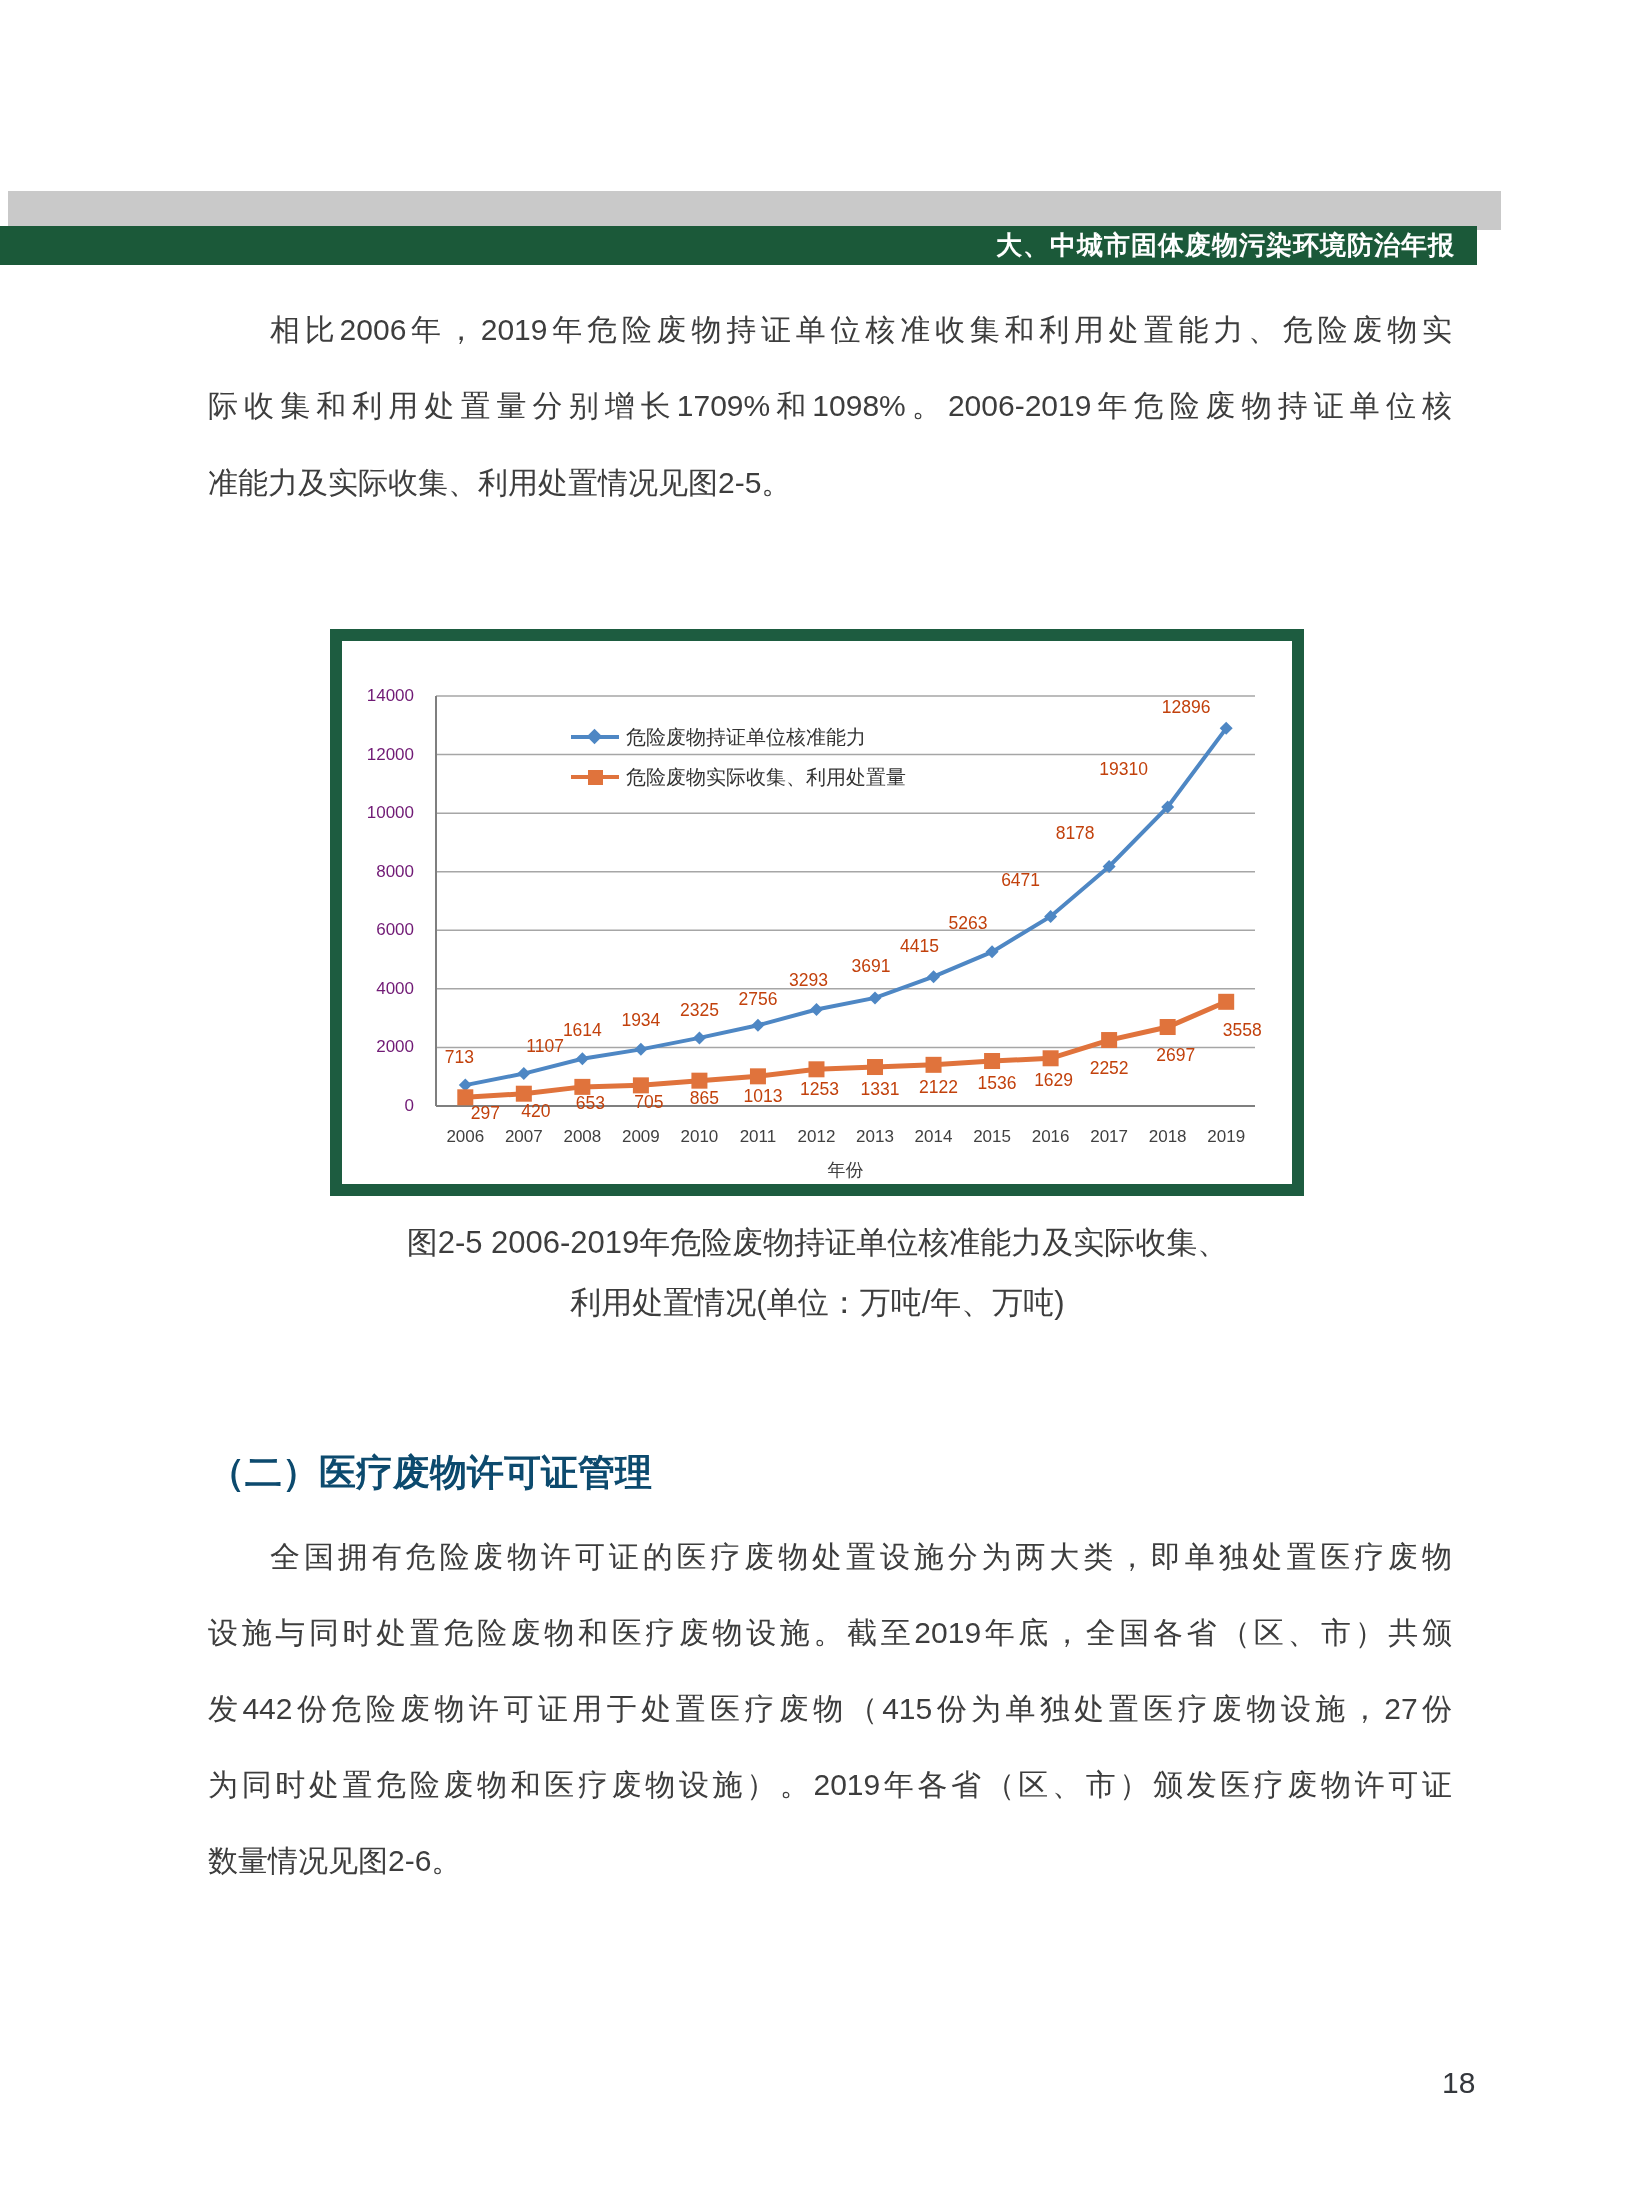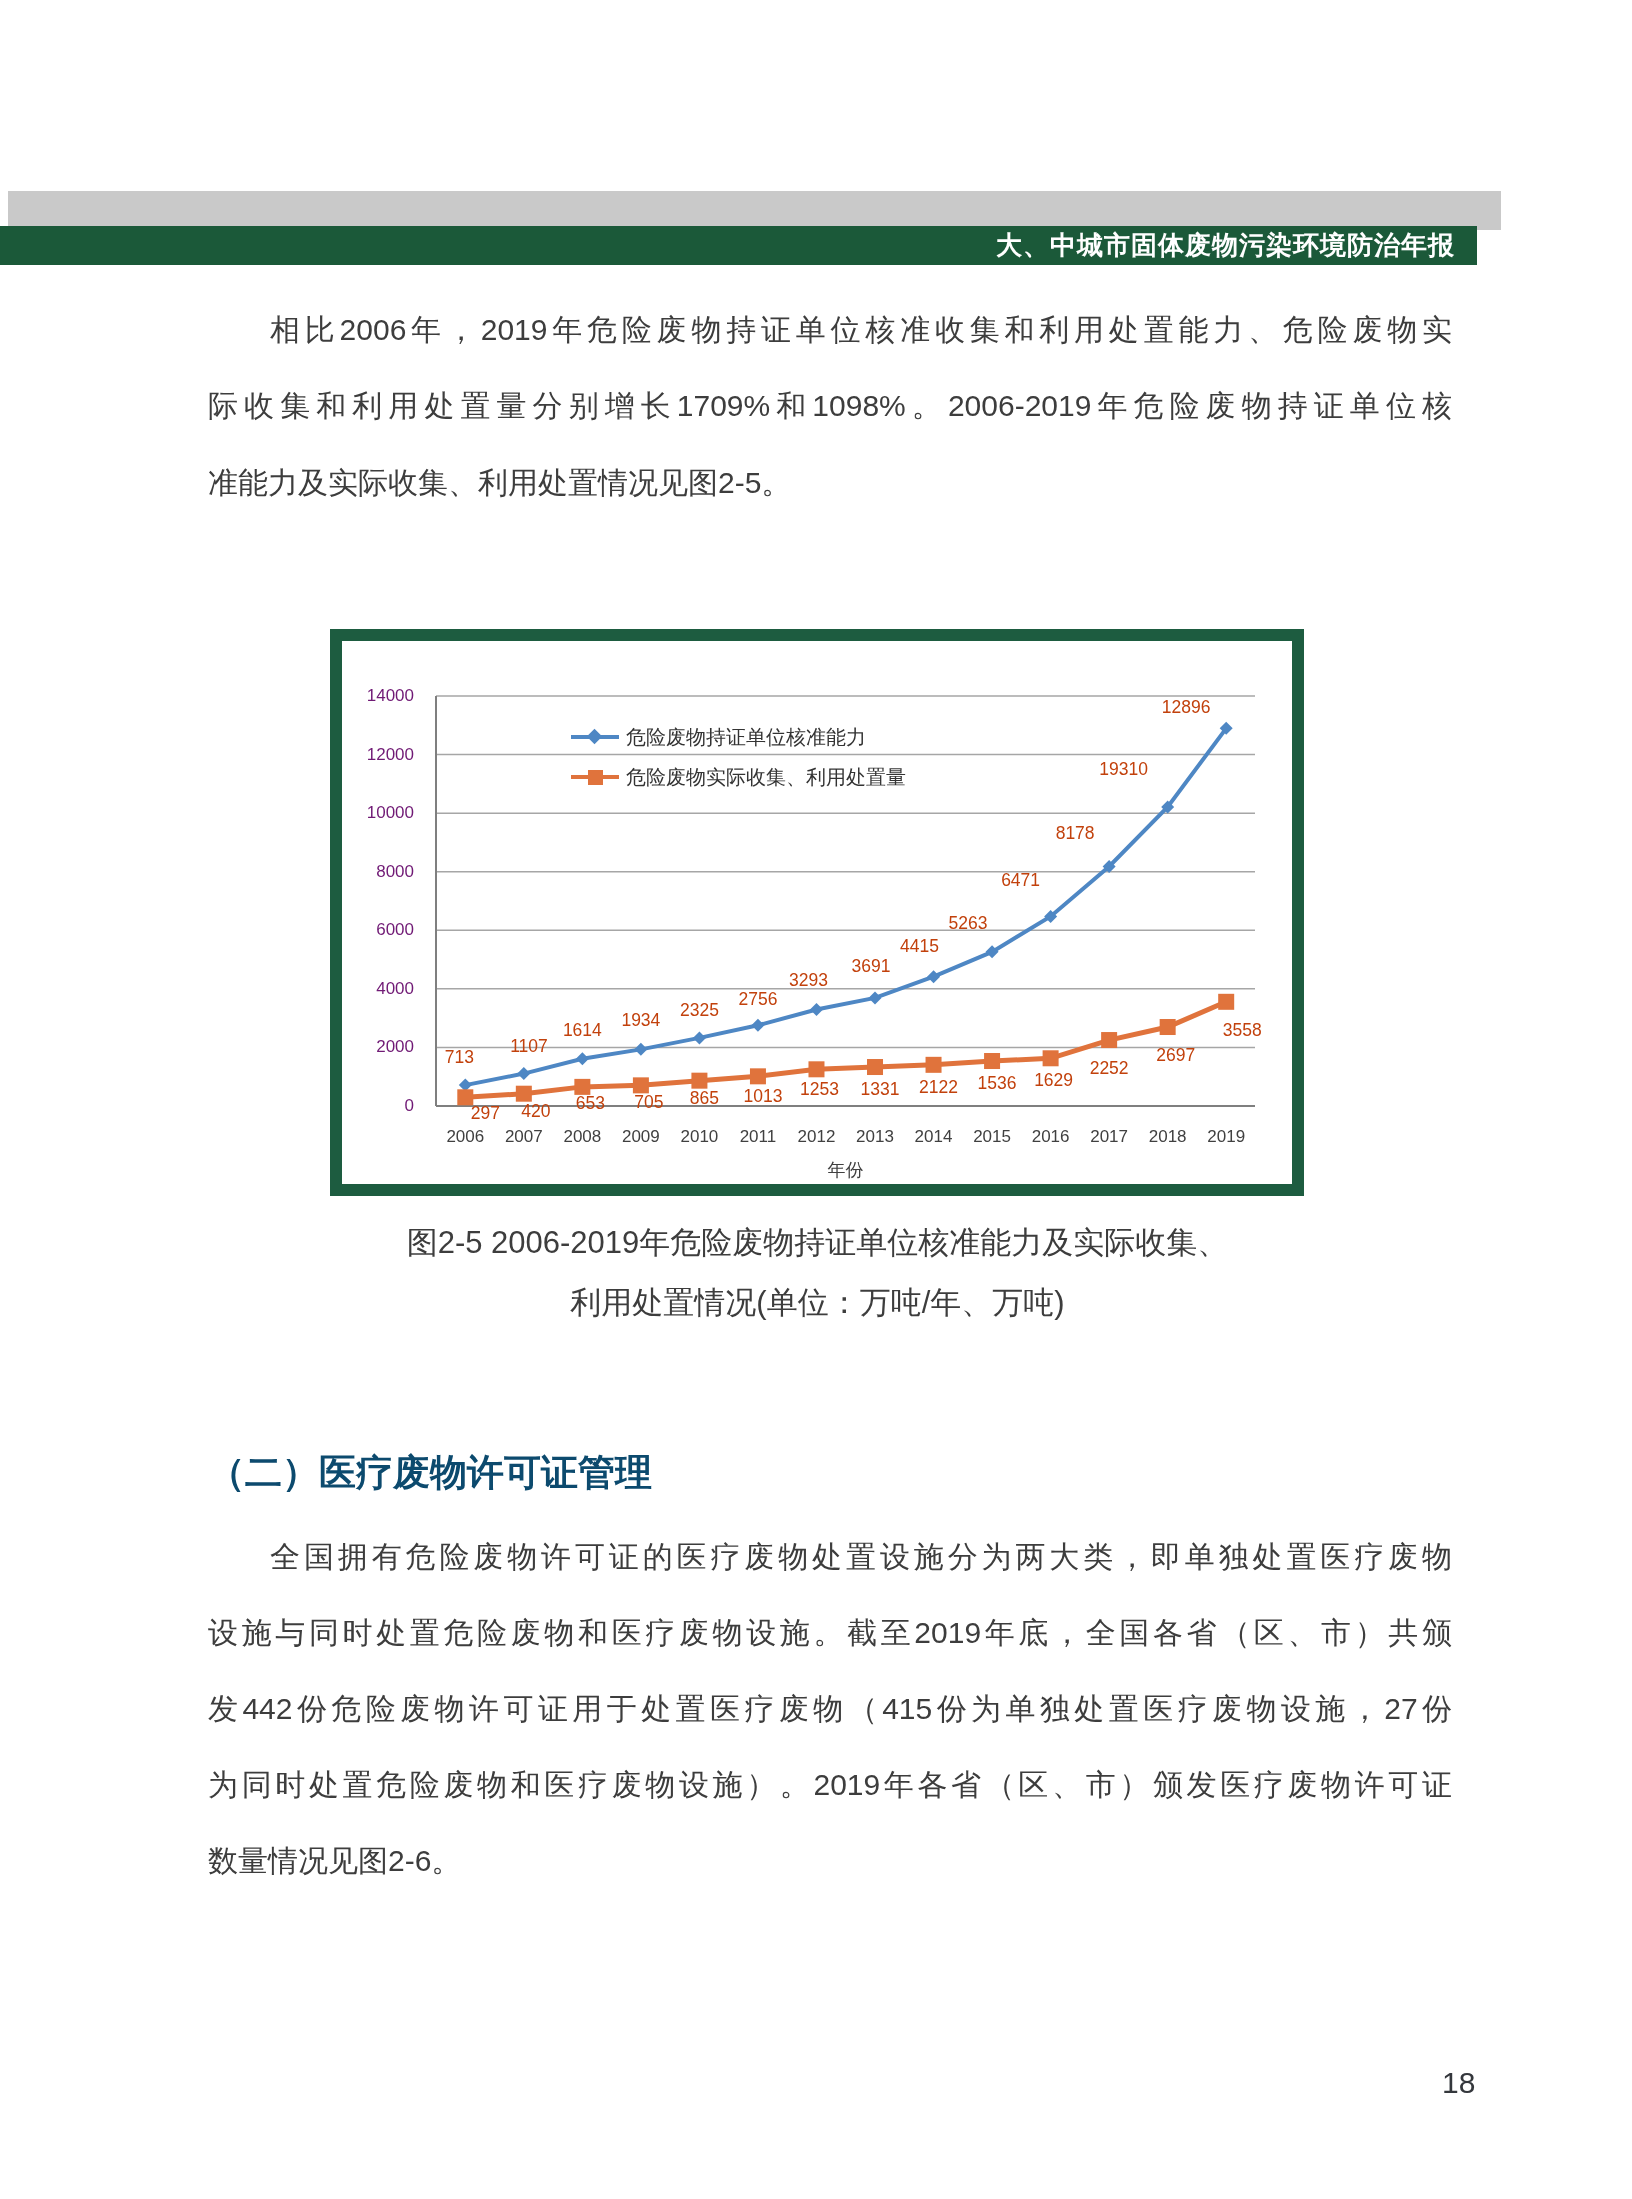--- a/index.html
+++ b/index.html
@@ -109,21 +109,21 @@
       <div class="xtick" style="left: 724.95px; top: 1126px;">2011</div>
       <div class="xtick" style="left: 783.48px; top: 1126px;">2012</div>
       <div class="xtick" style="left: 842.01px; top: 1126px;">2013</div>
       <div class="xtick" style="left: 900.54px; top: 1126px;">2014</div>
       <div class="xtick" style="left: 959.07px; top: 1126px;">2015</div>
       <div class="xtick" style="left: 1017.6px; top: 1126px;">2016</div>
       <div class="xtick" style="left: 1076.13px; top: 1126px;">2017</div>
       <div class="xtick" style="left: 1134.66px; top: 1126px;">2018</div>
       <div class="xtick" style="left: 1193.19px; top: 1126px;">2019</div>
       <div class="dlabel" style="left: 414.3px; top: 1046.12px;">713</div>
-      <div class="dlabel" style="left: 484px; top: 1034.58px;">1107</div>
+      <div class="dlabel" style="left: 474px; top: 1034.58px; text-align: right;">1107</div>
       <div class="dlabel" style="left: 537.36px; top: 1018.73px;">1614</div>
       <div class="dlabel" style="left: 595.89px; top: 1009.36px;">1934</div>
       <div class="dlabel" style="left: 654.42px; top: 998.911px;">2325</div>
       <div class="dlabel" style="left: 712.95px; top: 988.289px;">2756</div>
       <div class="dlabel" style="left: 763.48px; top: 968.562px;">3293</div>
       <div class="dlabel" style="left: 826.01px; top: 954.906px;">3691</div>
       <div class="dlabel" style="left: 874.54px; top: 934.704px;">4415</div>
       <div class="dlabel" style="left: 923.07px; top: 911.869px;">5263</div>
       <div class="dlabel" style="left: 975.6px; top: 869.492px;">6471</div>
       <div class="dlabel" style="left: 1030.13px; top: 821.501px;">8178</div>

